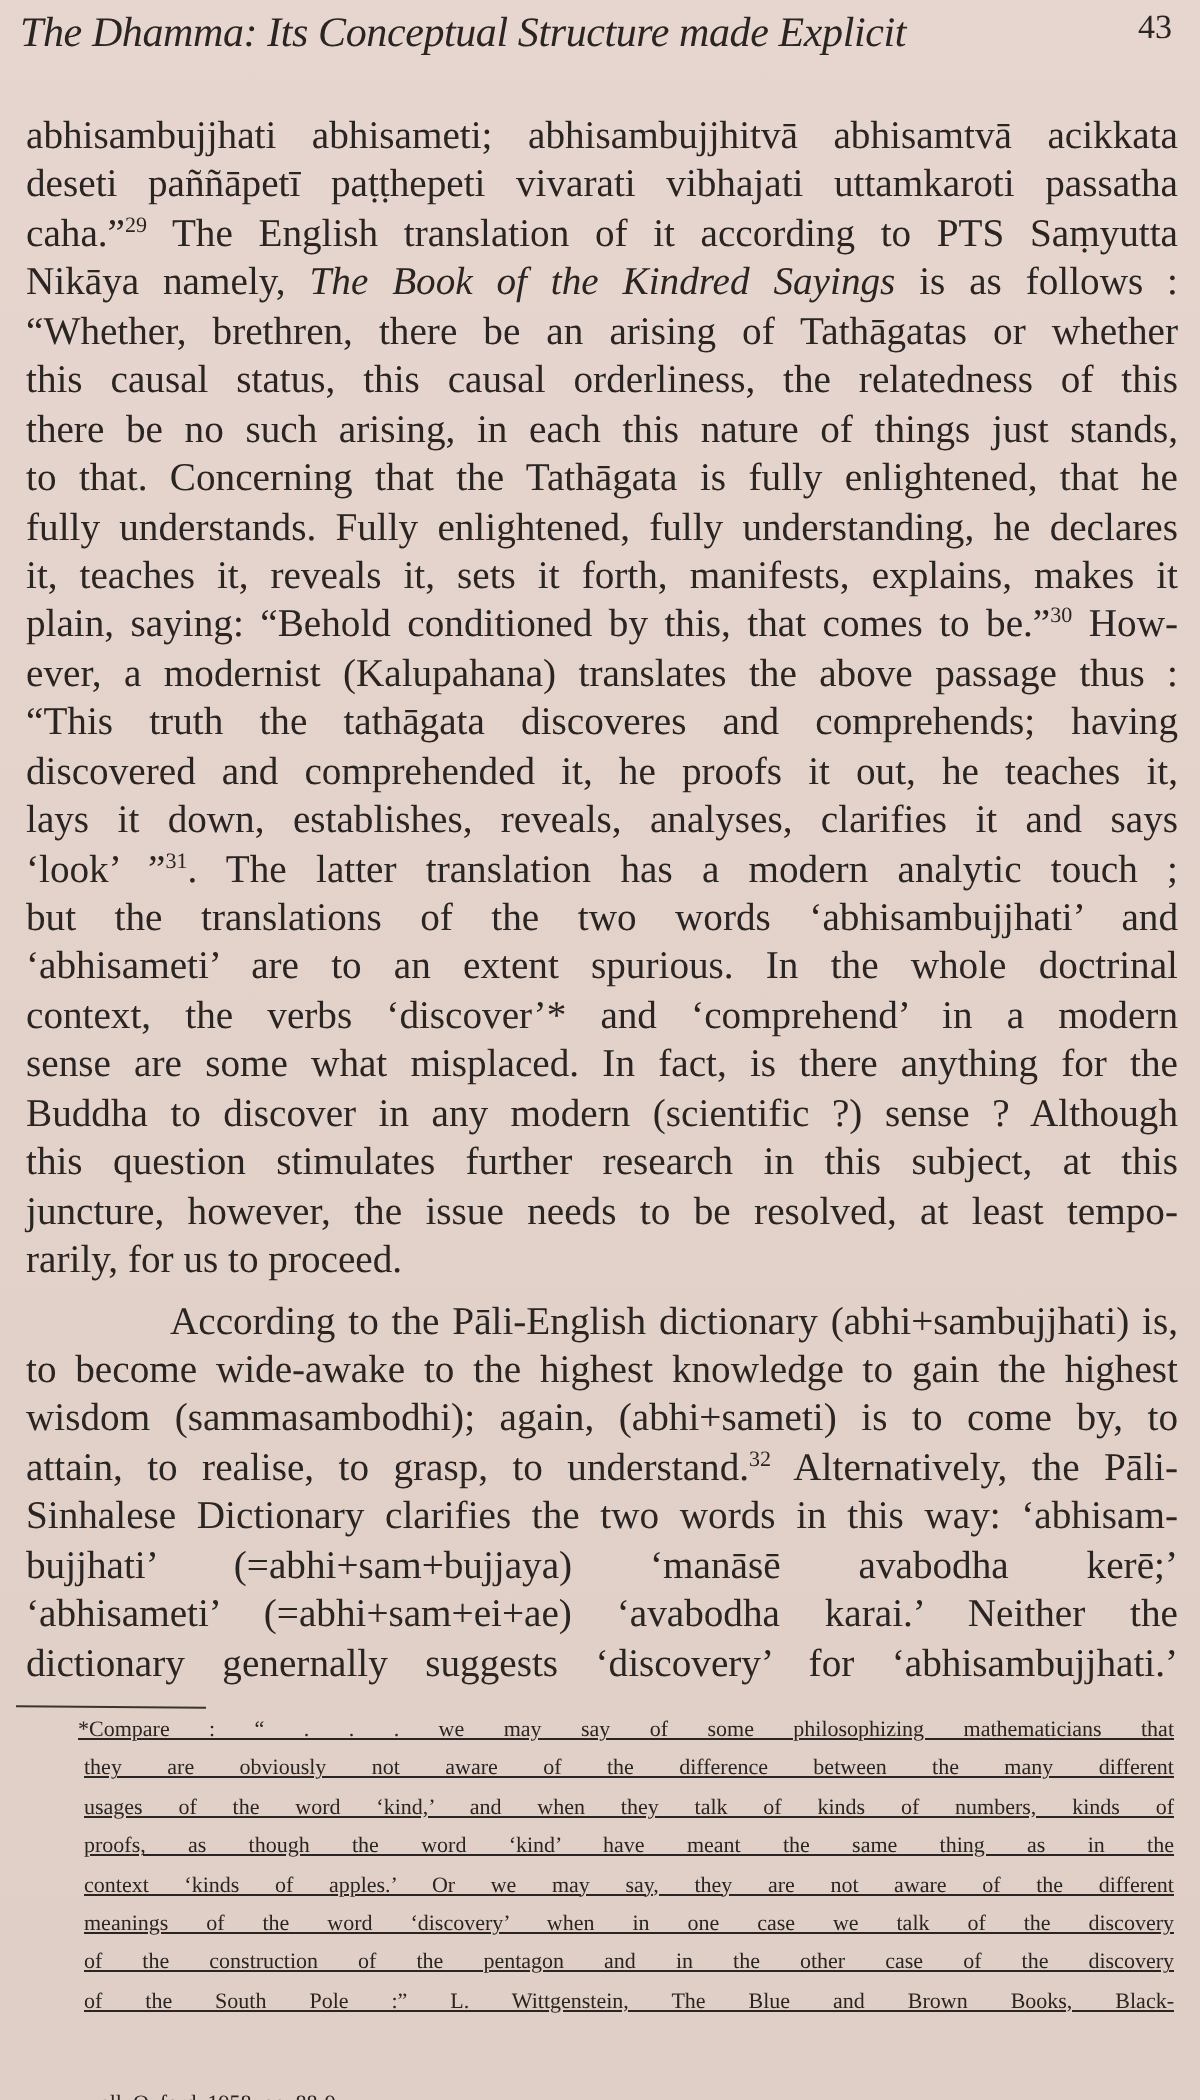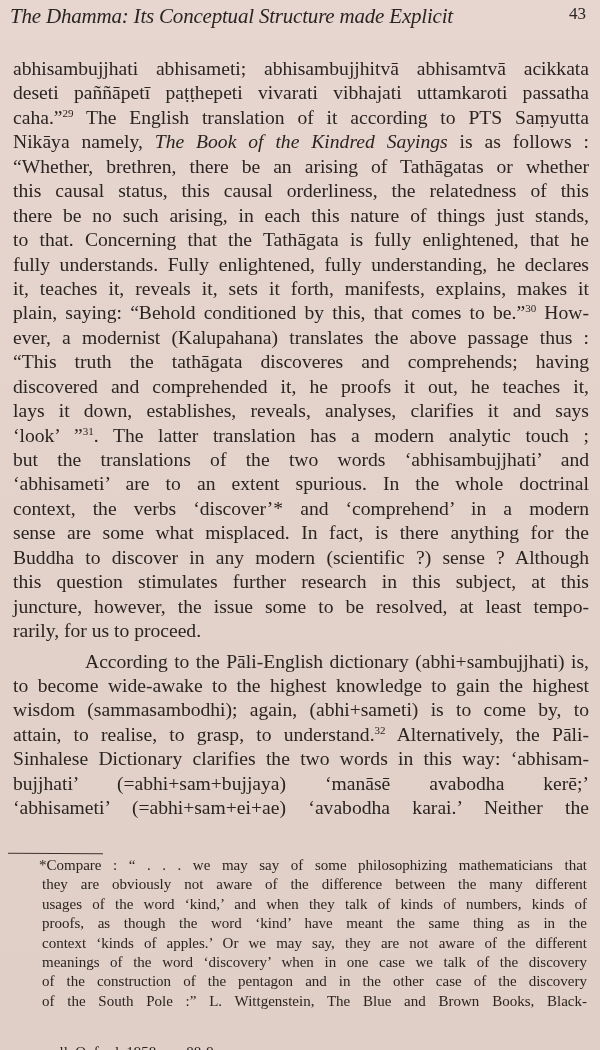--- a/index.html
+++ b/index.html
@@ -19,22 +19,22 @@
   .body { position: absolute; top: 57px; left: 13px; width: 576px; }
   .line { font-size: 19.6px; line-height: 24.45px; white-space: nowrap;
     text-align: justify; text-align-last: justify; display: block; height: 24.45px; overflow: visible; }
   .line.last { text-align-last: left; }
   .line.indent { padding-left: 72px; box-sizing: border-box; }
   .gap { height: 6px; }
   sup { font-size: 11px; vertical-align: 7px; line-height: 0; }
   i { }
   .rule { position: absolute; left: 8px; top: 853px; width: 95px; height: 1px; background: #3b3330; transform: rotate(0.4deg); }
   .footnote { position: absolute; top: 856px; left: 42px; width: 545px; }
-  .fline { font-size: 15px; line-height: 19.4px; height: 19.4px; white-space: nowrap;
-    text-align: justify; text-align-last: justify; display: block; }
+  .fline { font-size: 11px; line-height: 19.4px; height: 19.4px; white-space: nowrap;
+    text-align: justify; text-align-last: justify; display: block; text-decoration: underline; }
   .fline.first { margin-left: -3px; }
   .fline.last { text-align-last: left; margin-top: 32px; }
 </style>
 </head>
 <body>
 
 <div class="page">
 
   <div class="header">
     <span class="title">The Dhamma: Its Conceptual Structure made Explicit</span>
@@ -57,30 +57,31 @@
     <span class="line">“This truth the tathāgata discoveres and comprehends; having</span>
     <span class="line">discovered and comprehended it, he proofs it out, he teaches it,</span>
     <span class="line">lays it down, establishes, reveals, analyses, clarifies it and says</span>
     <span class="line"><span>‘look’ ”</span><sup>31</sup><span>. The latter translation has a modern analytic touch ;</span></span>
     <span class="line">but the translations of the two words ‘abhisambujjhati’ and</span>
     <span class="line">‘abhisameti’ are to an extent spurious. In the whole doctrinal</span>
     <span class="line">context, the verbs ‘discover’* and ‘comprehend’ in a modern</span>
     <span class="line">sense are some what misplaced. In fact, is there anything for the</span>
     <span class="line">Buddha to discover in any modern (scientific ?) sense ? Although</span>
     <span class="line">this question stimulates further research in this subject, at this</span>
-    <span class="line">juncture, however, the issue some to be resolved, at least tempo-</span>
+    <span class="line">juncture, however, the issue needs to be resolved, at least tempo-</span>
     <span class="line last">rarily, for us to proceed.</span>
     <div class="gap"></div>
     <span class="line indent">According to the Pāli-English dictionary (abhi+sambujjhati) is,</span>
     <span class="line">to become wide-awake to the highest knowledge to gain the highest</span>
     <span class="line">wisdom (sammasambodhi); again, (abhi+sameti) is to come by, to</span>
     <span class="line"><span>attain, to realise, to grasp, to understand.</span><sup>32</sup><span> Alternatively, the Pāli-</span></span>
     <span class="line">Sinhalese Dictionary clarifies the two words in this way: ‘abhisam-</span>
     <span class="line">bujjhati’ (=abhi+sam+bujjaya) ‘manāsē avabodha kerē;’</span>
     <span class="line">‘abhisameti’ (=abhi+sam+ei+ae) ‘avabodha karai.’ Neither the</span>
+    <span class="line">dictionary genernally suggests ‘discovery’ for ‘abhisambujjhati.’</span>
   </div>
 
   <div class="rule"></div>
 
   <div class="footnote">
     <span class="fline first">*Compare : “ . . . we may say of some philosophizing mathematicians that</span>
     <span class="fline">they are obviously not aware of the difference between the many different</span>
     <span class="fline">usages of the word ‘kind,’ and when they talk of kinds of numbers, kinds of</span>
     <span class="fline">proofs, as though the word ‘kind’ have meant the same thing as in the</span>
     <span class="fline">context ‘kinds of apples.’ Or we may say, they are not aware of the different</span>

